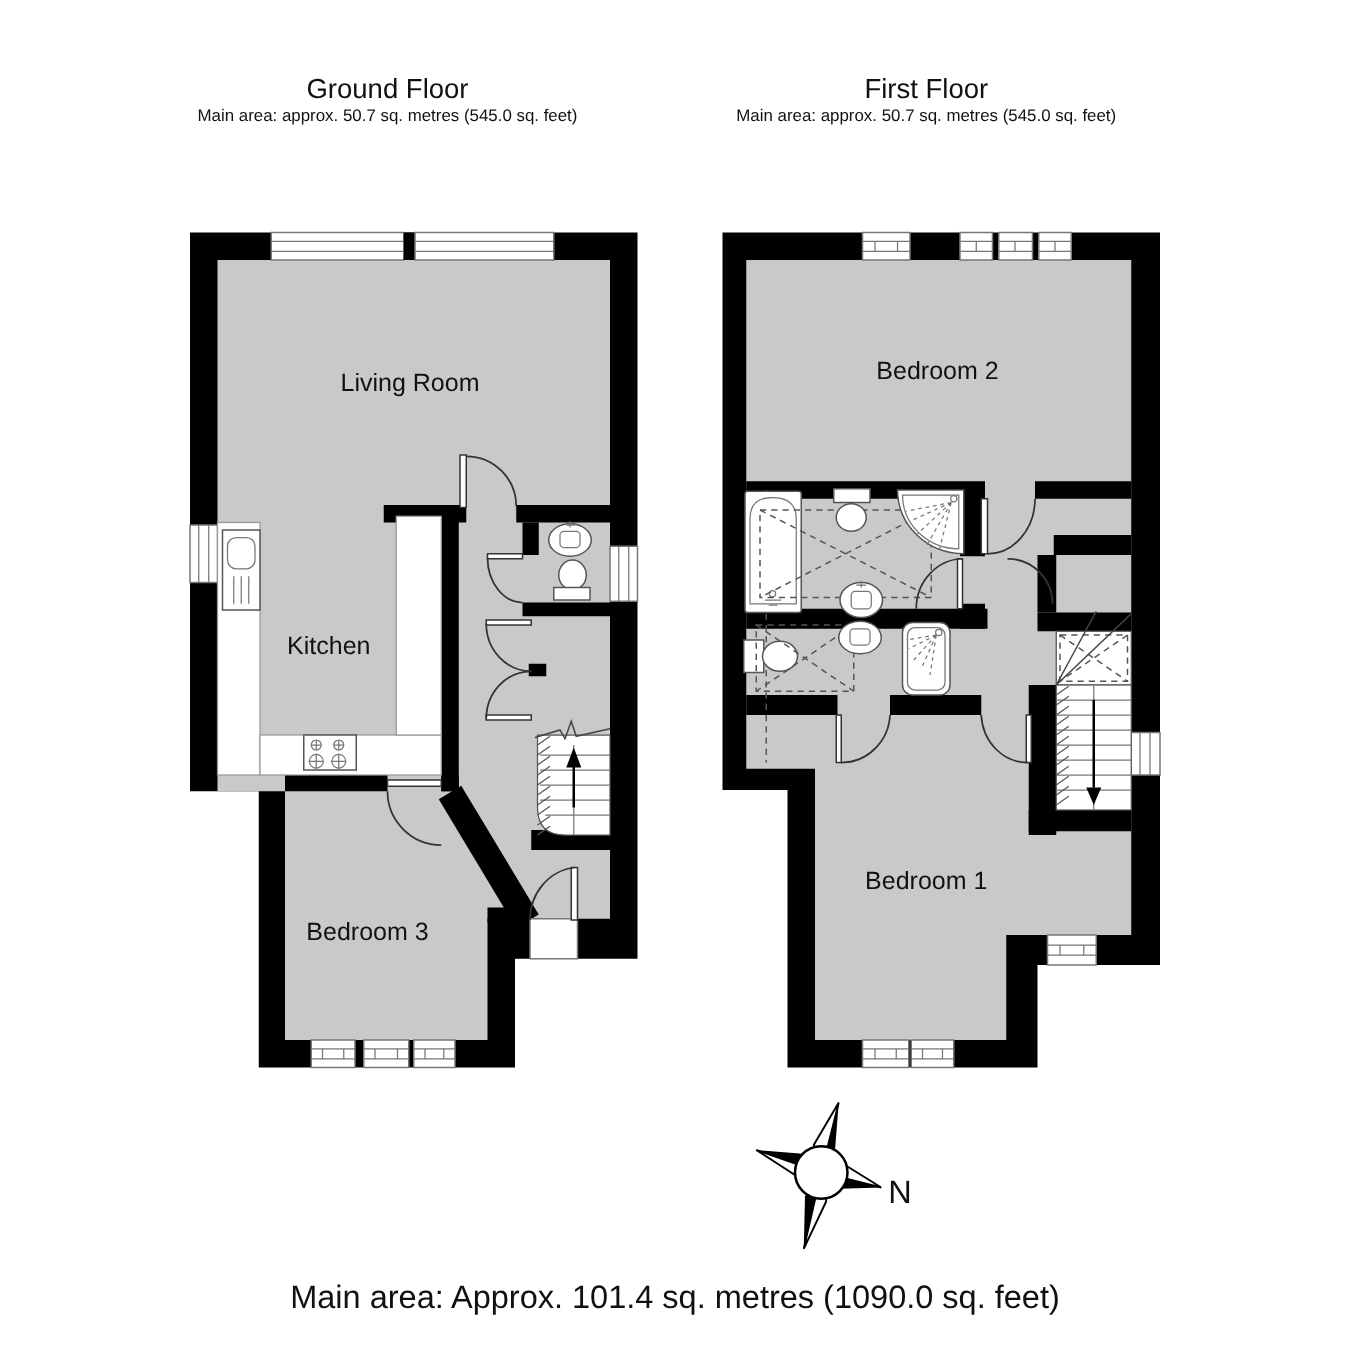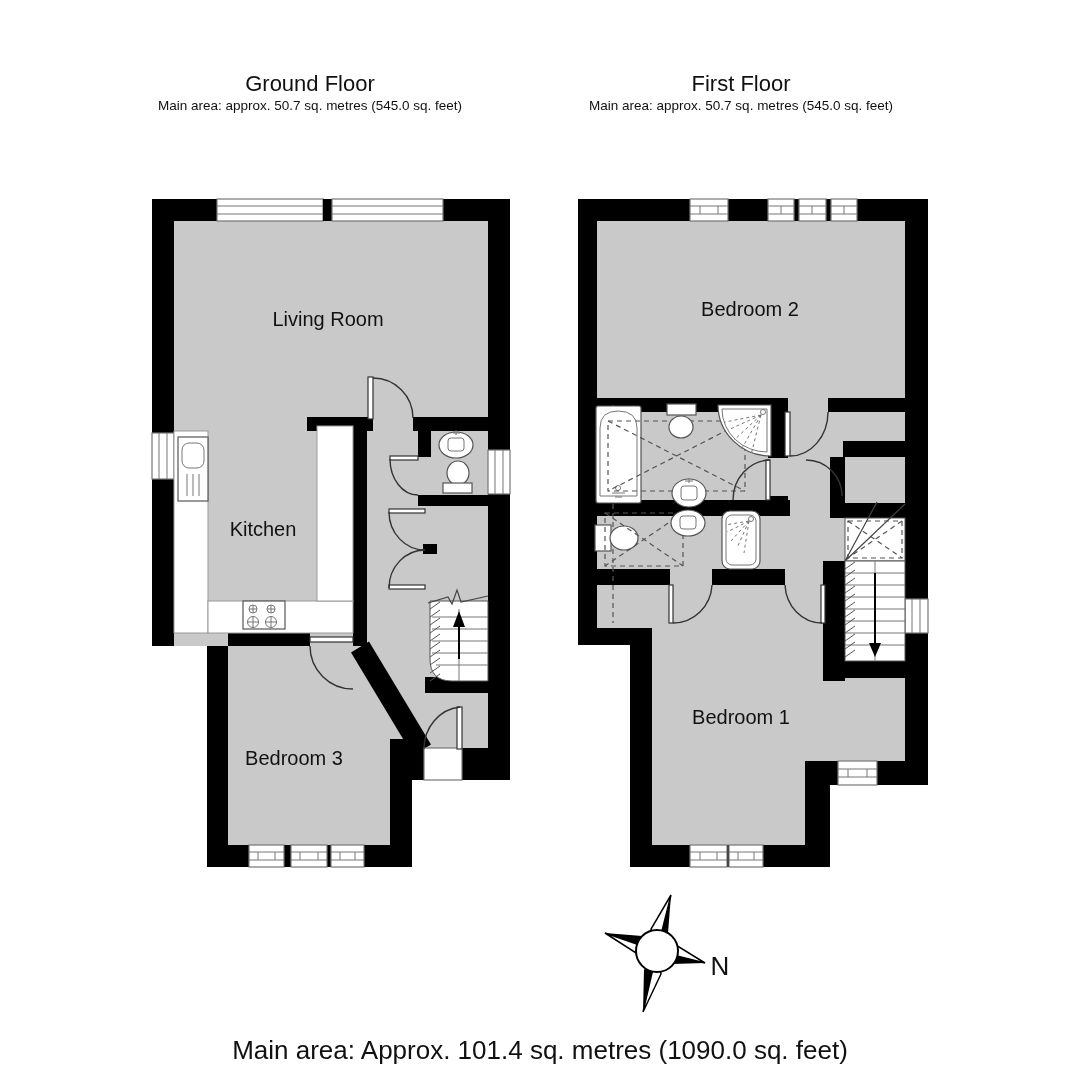--- a/index.html
+++ b/index.html
@@ -1,16 +1,16 @@
 <!DOCTYPE html>
 <html><head>
 <meta charset="utf-8">
 <style>
   html,body{margin:0;padding:0;background:#ffffff;}
-  .canvas{position:relative;width:1080px;height:1060px;background:#fff;overflow:hidden;margin-top:13px;}
+  .canvas{position:relative;width:1080px;height:1060px;background:#fff;overflow:hidden;}
   svg{display:block;}
   text{font-family:"Liberation Sans", sans-serif; fill:#111;}
   .floor-title{font-size:22px;text-anchor:middle;}
   .floor-sub{font-size:13.5px;text-anchor:middle;}
   .room-label{font-size:20px;text-anchor:middle;}
   .footer-label{font-size:26px;text-anchor:middle;}
   .north-label{font-size:26px;text-anchor:middle;}
   .wall{fill:#000;stroke:none;}
   .fix{fill:#fff;stroke:#555;stroke-width:1.2;}
   .fix2{fill:none;stroke:#777;stroke-width:1;}

